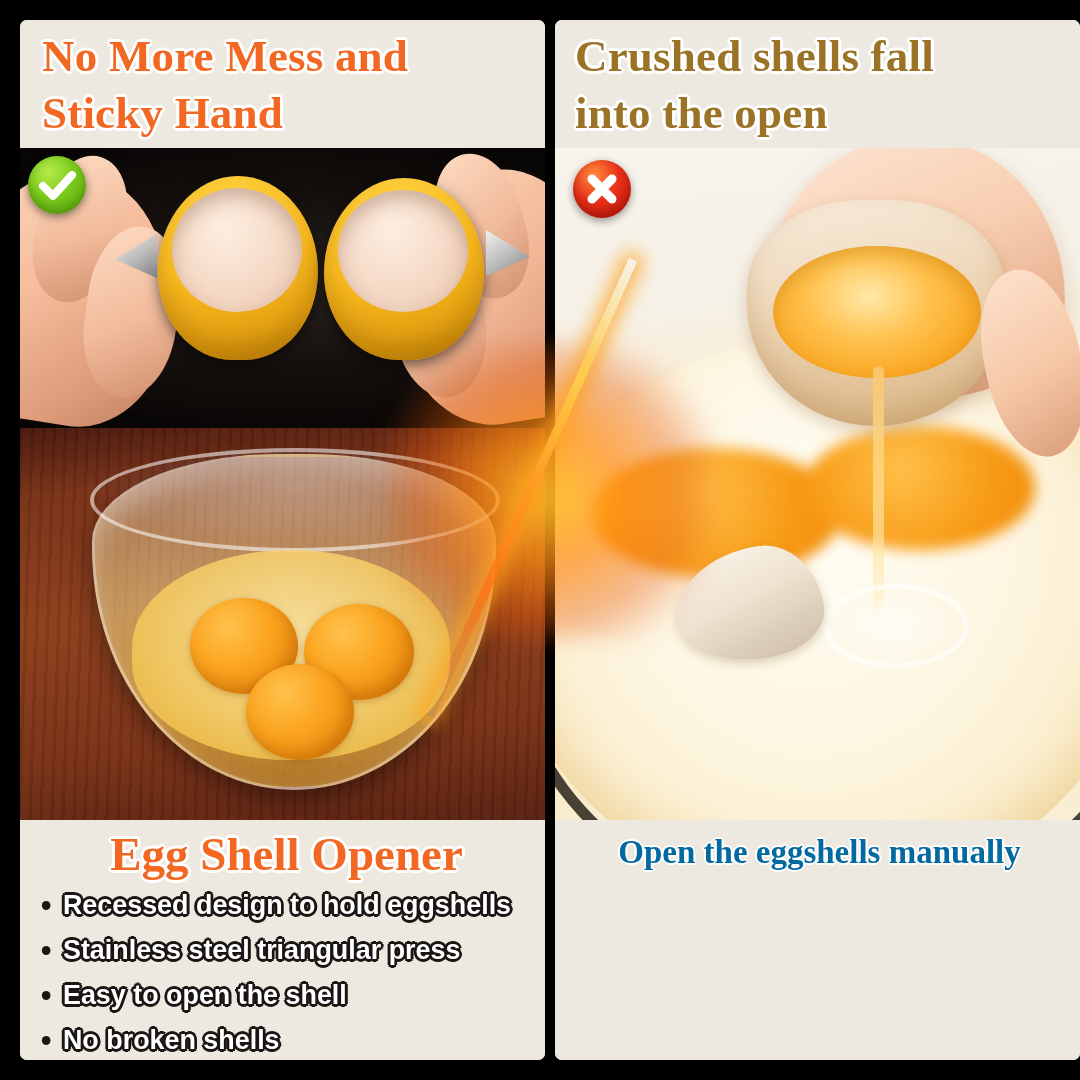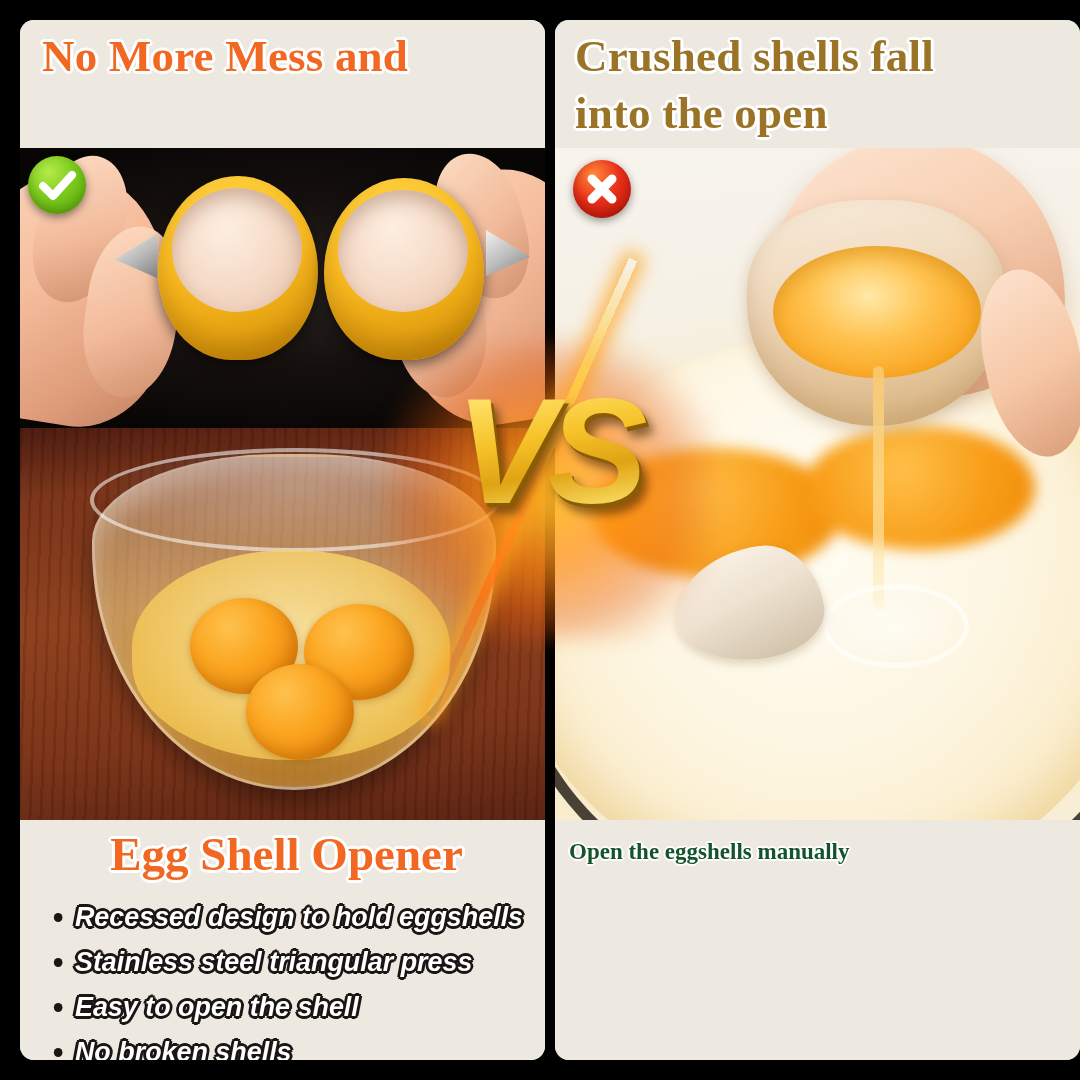--- a/index.html
+++ b/index.html
@@ -3,21 +3,21 @@
 <meta charset="utf-8">
 <style>
   html,body{margin:0;padding:0;background:#000;}
   body{width:1080px;height:1080px;overflow:hidden;
        font-family:"Liberation Sans",sans-serif;}
 
   #stage{position:relative;width:1080px;height:1080px;background:#000;}
 
   
   .panel{position:absolute;top:20px;height:1040px;width:525px;
-         background:#EDE8E0;border-radius:14px;overflow:hidden;}
+         background:#EDE8E0;border-radius:7px;overflow:hidden;}
   #panel-left{left:20px;}
   #panel-right{left:555px;}
 
   
   .headline{position:absolute;left:0;top:0;width:100%;height:128px;
             background:#EDE8E0;box-sizing:border-box;padding:8px 14px 0 22px;}
   .headline .hl{display:block;font-family:"Liberation Serif",serif;
             font-weight:bold;font-size:45px;line-height:57px;letter-spacing:.2px;
             white-space:nowrap;}
   #panel-left .hl{color:#F26722;
@@ -111,25 +111,25 @@
 
   
   .caption{position:absolute;left:0;width:100%;background:#EDE8E0;}
   #caption-left{top:800px;height:288px;padding:6px 10px 0 18px;box-sizing:border-box;}
   #caption-right{top:800px;height:240px;padding:6px 10px 0 14px;box-sizing:border-box;}
 
   .cap-title{font-family:"Liberation Serif",serif;font-weight:bold;white-space:nowrap;}
   #cap-title-left{font-size:47px;line-height:56px;color:#F26722;text-align:center;
     text-shadow:2px 2px 0 #fff,-2px 2px 0 #fff,2px -2px 0 #fff,-2px -2px 0 #fff,
                 0 3px 0 #fff,3px 0 0 #fff,-3px 0 0 #fff,0 -3px 0 #fff;}
-  #cap-title-right{font-size:23px;line-height:52px;color:#14532d;text-align:left;
+  #cap-title-right{font-size:33px;line-height:52px;color:#0369a1;text-align:center;
     text-shadow:1px 1px 0 #fff,-1px 1px 0 #fff,1px -1px 0 #fff,-1px -1px 0 #fff,
                 0 2px 0 #fff,2px 0 0 #fff,-2px 0 0 #fff,0 -2px 0 #fff;}
 
-  .bullets{list-style:none;margin:12px;padding:0;font-style:italic;}
+  .bullets{list-style:none;margin:0;padding:0;}
   .bullets li{position:relative;padding-left:26px;white-space:nowrap;
     font-family:"Liberation Sans",sans-serif;font-weight:bold;
     color:#fff;
     text-shadow:-2px -2px 0 #1b1613,2px -2px 0 #1b1613,-2px 2px 0 #1b1613,2px 2px 0 #1b1613,
                 0 -3px 0 #1b1613,0 3px 0 #1b1613,-3px 0 0 #1b1613,3px 0 0 #1b1613;}
   .bullets li:before{content:"";position:absolute;left:4px;top:50%;
     width:9px;height:9px;margin-top:-4px;border-radius:50%;background:#1b1613;}
   #bullets-left li{font-size:28px;line-height:45px;transform:scaleX(.96);transform-origin:left center;}
   #bullets-right li{font-size:26px;line-height:45px;transform:scaleX(.96);transform-origin:left center;}
   #bullets-right{margin-top:6px;}
@@ -168,20 +168,21 @@
 </style>
 </head>
 <body>
 
 <div id="stage">
 
   <div class="panel" id="panel-left">
 
     <div class="headline">
       <span class="hl">No More Mess and</span>
+      <span class="hl">Sticky Hand</span>
     </div>
 
     <div class="photo" id="photo-left-top">
       <div class="dark-bg"></div>
       <div class="hand" style="left:-62px;top:26px;width:214px;height:250px;transform:rotate(9deg);"></div>
       <div class="finger" style="left:18px;top:6px;width:84px;height:150px;transform:rotate(16deg);"></div>
       <div class="finger" style="left:66px;top:78px;width:92px;height:172px;transform:rotate(8deg);"></div>
       <div class="hand" style="left:378px;top:22px;width:214px;height:252px;transform:rotate(-9deg);"></div>
       <div class="finger" style="left:420px;top:4px;width:84px;height:148px;transform:rotate(-16deg);"></div>
       <div class="finger" style="left:372px;top:80px;width:92px;height:170px;transform:rotate(-8deg);"></div>
@@ -252,16 +253,15 @@
 
   <div class="badge" id="badge-cross">
     <svg viewBox="0 0 58 58" aria-hidden="true">
       <path d="M19 19 L39 39 M39 19 L19 39" fill="none" stroke="#ffffff" stroke-width="9" stroke-linecap="round"></path>
     </svg>
   </div>
 
   <div id="vs-wrap">
     <div id="vs-glow"></div>
     <div id="vs-streak"></div>
-    <div id="vs-text">VS</div>
   </div>
 
 </div>
 
 </body></html>

